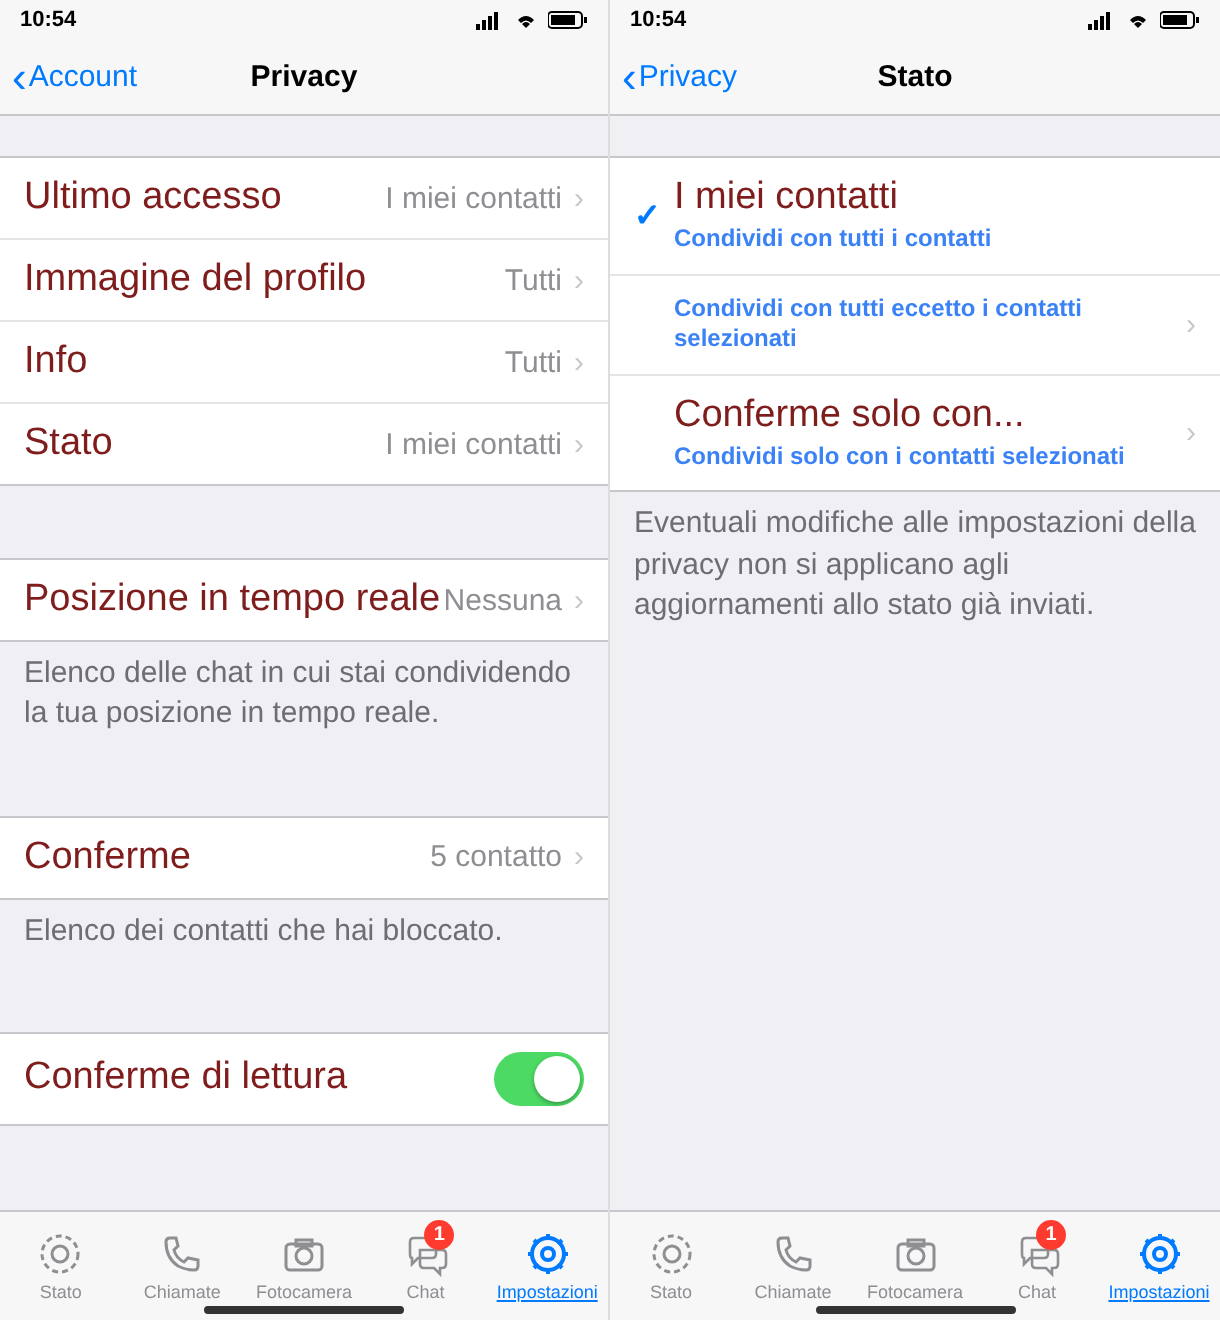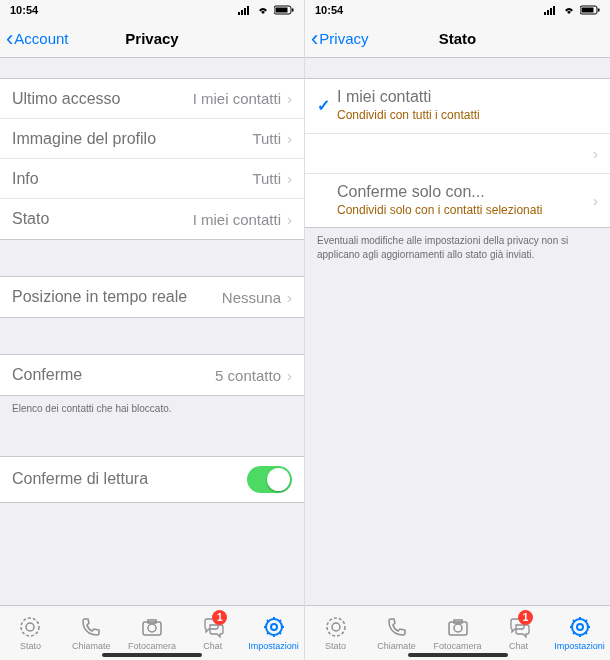--- a/index.html
+++ b/index.html
@@ -16,39 +16,39 @@
   .navbar .back { color: #007aff; font-size: 15px; display: flex; align-items: center; padding-left: 6px; cursor: pointer; z-index: 2; }
   .navbar .back .chev { font-size: 22px; line-height: 1; margin-right: 1px; }
   .navbar .title { position: absolute; left: 0; right: 0; text-align: center; font-size: 15px; font-weight: 600; z-index: 1; }
 
   .scroll { flex: 1; overflow-y: auto; overflow-x: hidden; }
 
   .group { margin-top: 36px; background: #fff; border-top: 1px solid #c8c7cc; border-bottom: 1px solid #c8c7cc; }
   .group.first { margin-top: 20px; }
   .row { display: flex; align-items: center; min-height: 40px; padding: 9px 12px; border-bottom: 1px solid #e5e5e8; cursor: pointer; }
   .row:last-child { border-bottom: none; }
-  .row .label { font-size: 16px; color: #737373; flex: 0 1 auto; }
+  .row .label { font-size: 19px; color: #7f1d1d; flex: 0 1 auto; }
   .row .value { font-size: 15px; color: #8e8e93; margin-left: auto; margin-right: 6px; }
   .row .chevron { color: #c7c7cc; font-size: 15px; }
   .row .check { color: #007aff; font-size: 16px; font-weight: bold; width: 20px; }
   .row .spacer { width: 20px; }
   .row .col { display: flex; flex-direction: column; flex: 1; }
   .row .col .label { margin-bottom: 2px; }
-  .row .sub { font-size: 12px; color: #a16207; line-height: 1.3; }
-
-  .footer { font-size: 10px; color: #6d6d72; padding: 6px 12px 4px; line-height: 1.35; }
+  .row .sub { font-size: 12px; color: #3b82f6; line-height: 1.3; font-weight: bold; }
+
+  .footer { font-size: 15px; color: #6d6d72; padding: 6px 12px 4px; line-height: 1.35; }
 
   .switch { width: 45px; height: 27px; background: #4cd964; border-radius: 14px; position: relative; margin-left: auto; }
   .switch .knob { position: absolute; right: 2px; top: 2px; width: 23px; height: 23px; background: #fff; border-radius: 50%; box-shadow: 0 1px 2px rgba(0,0,0,0.3); }
 
   .tabbar { height: 55px; background: #f7f7f7; border-top: 1px solid #c8c7cc; display: flex; }
   .tab { flex: 1; display: flex; flex-direction: column; align-items: center; justify-content: center; position: relative; cursor: pointer; }
   .tab .icon { color: #8e8e93; }
   .tab .lbl { font-size: 9px; color: #8e8e93; margin-top: 2px; }
-  .tab.active .icon, .tab.active .lbl { color: #007aff; }
+  .tab.active .icon, .tab.active .lbl { color: #007aff; text-decoration: underline; }
   .badge { position: absolute; top: 4px; right: 16px; background: #ff3b30; color: #fff; border-radius: 8px; min-width: 15px; height: 15px; font-size: 10px; font-weight: 600; display: flex; align-items: center; justify-content: center; padding: 0 3px; }
 
   .home-ind { position: absolute; bottom: 3px; left: 50%; transform: translateX(-50%); width: 100px; height: 4px; background: #333; border-radius: 2px; }
 
   svg { display: block; }
 </style>
 </head>
 <body>
 
 <div class="wrap">
@@ -113,20 +113,21 @@
       </div>
     </div>
 
     <div class="group">
       <div class="row">
         <span class="label">Posizione in tempo reale</span>
         <span class="value">Nessuna</span>
         <span class="chevron">›</span>
       </div>
     </div>
+    <div class="footer">Elenco delle chat in cui stai condividendo la tua posizione in tempo reale.</div>
 
     <div class="group">
       <div class="row">
         <span class="label">Conferme</span>
         <span class="value">5 contatto</span>
         <span class="chevron">›</span>
       </div>
     </div>
     <div class="footer">Elenco dei contatti che hai bloccato.</div>
 
@@ -241,20 +242,21 @@
       <div class="row">
         <span class="check">✓</span>
         <div class="col">
           <span class="label">I miei contatti</span>
           <span class="sub">Condividi con tutti i contatti</span>
         </div>
       </div>
       <div class="row">
         <span class="spacer"></span>
         <div class="col">
+          <span class="sub">Condividi con tutti eccetto i contatti selezionati</span>
         </div>
         <span class="chevron">›</span>
       </div>
       <div class="row">
         <span class="spacer"></span>
         <div class="col">
           <span class="label">Conferme solo con...</span>
           <span class="sub">Condividi solo con i contatti selezionati</span>
         </div>
         <span class="chevron">›</span>

